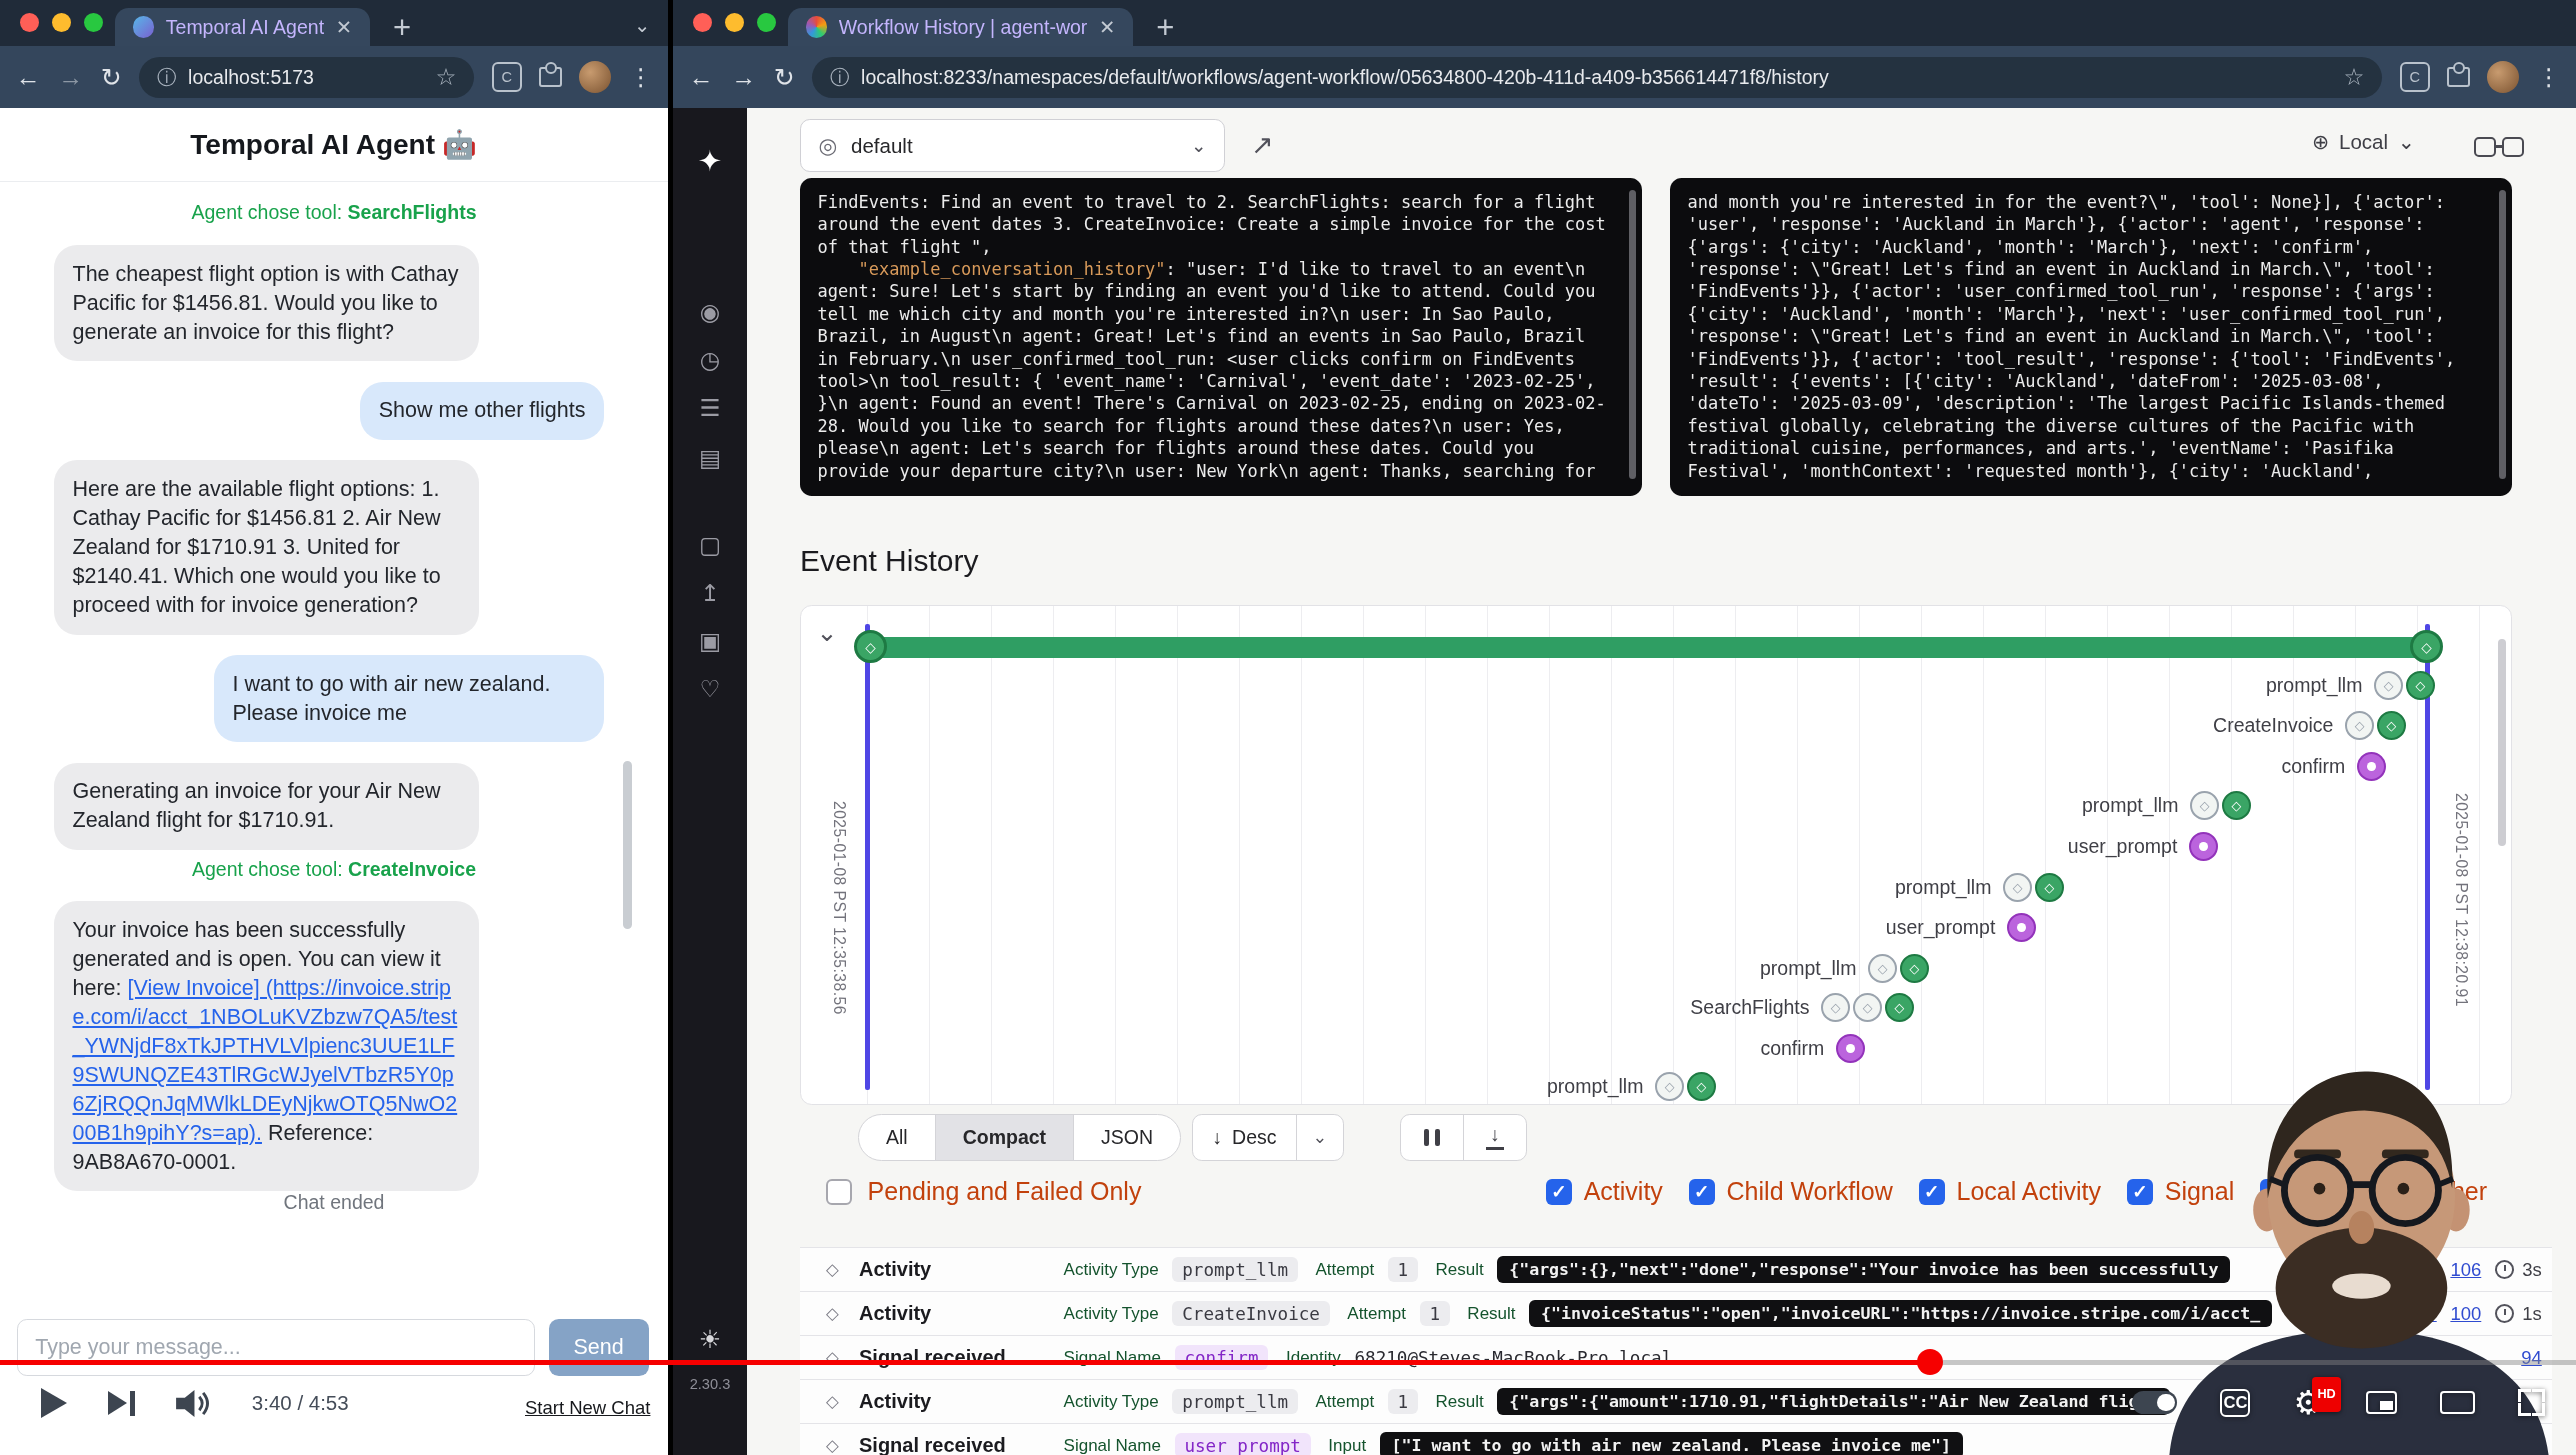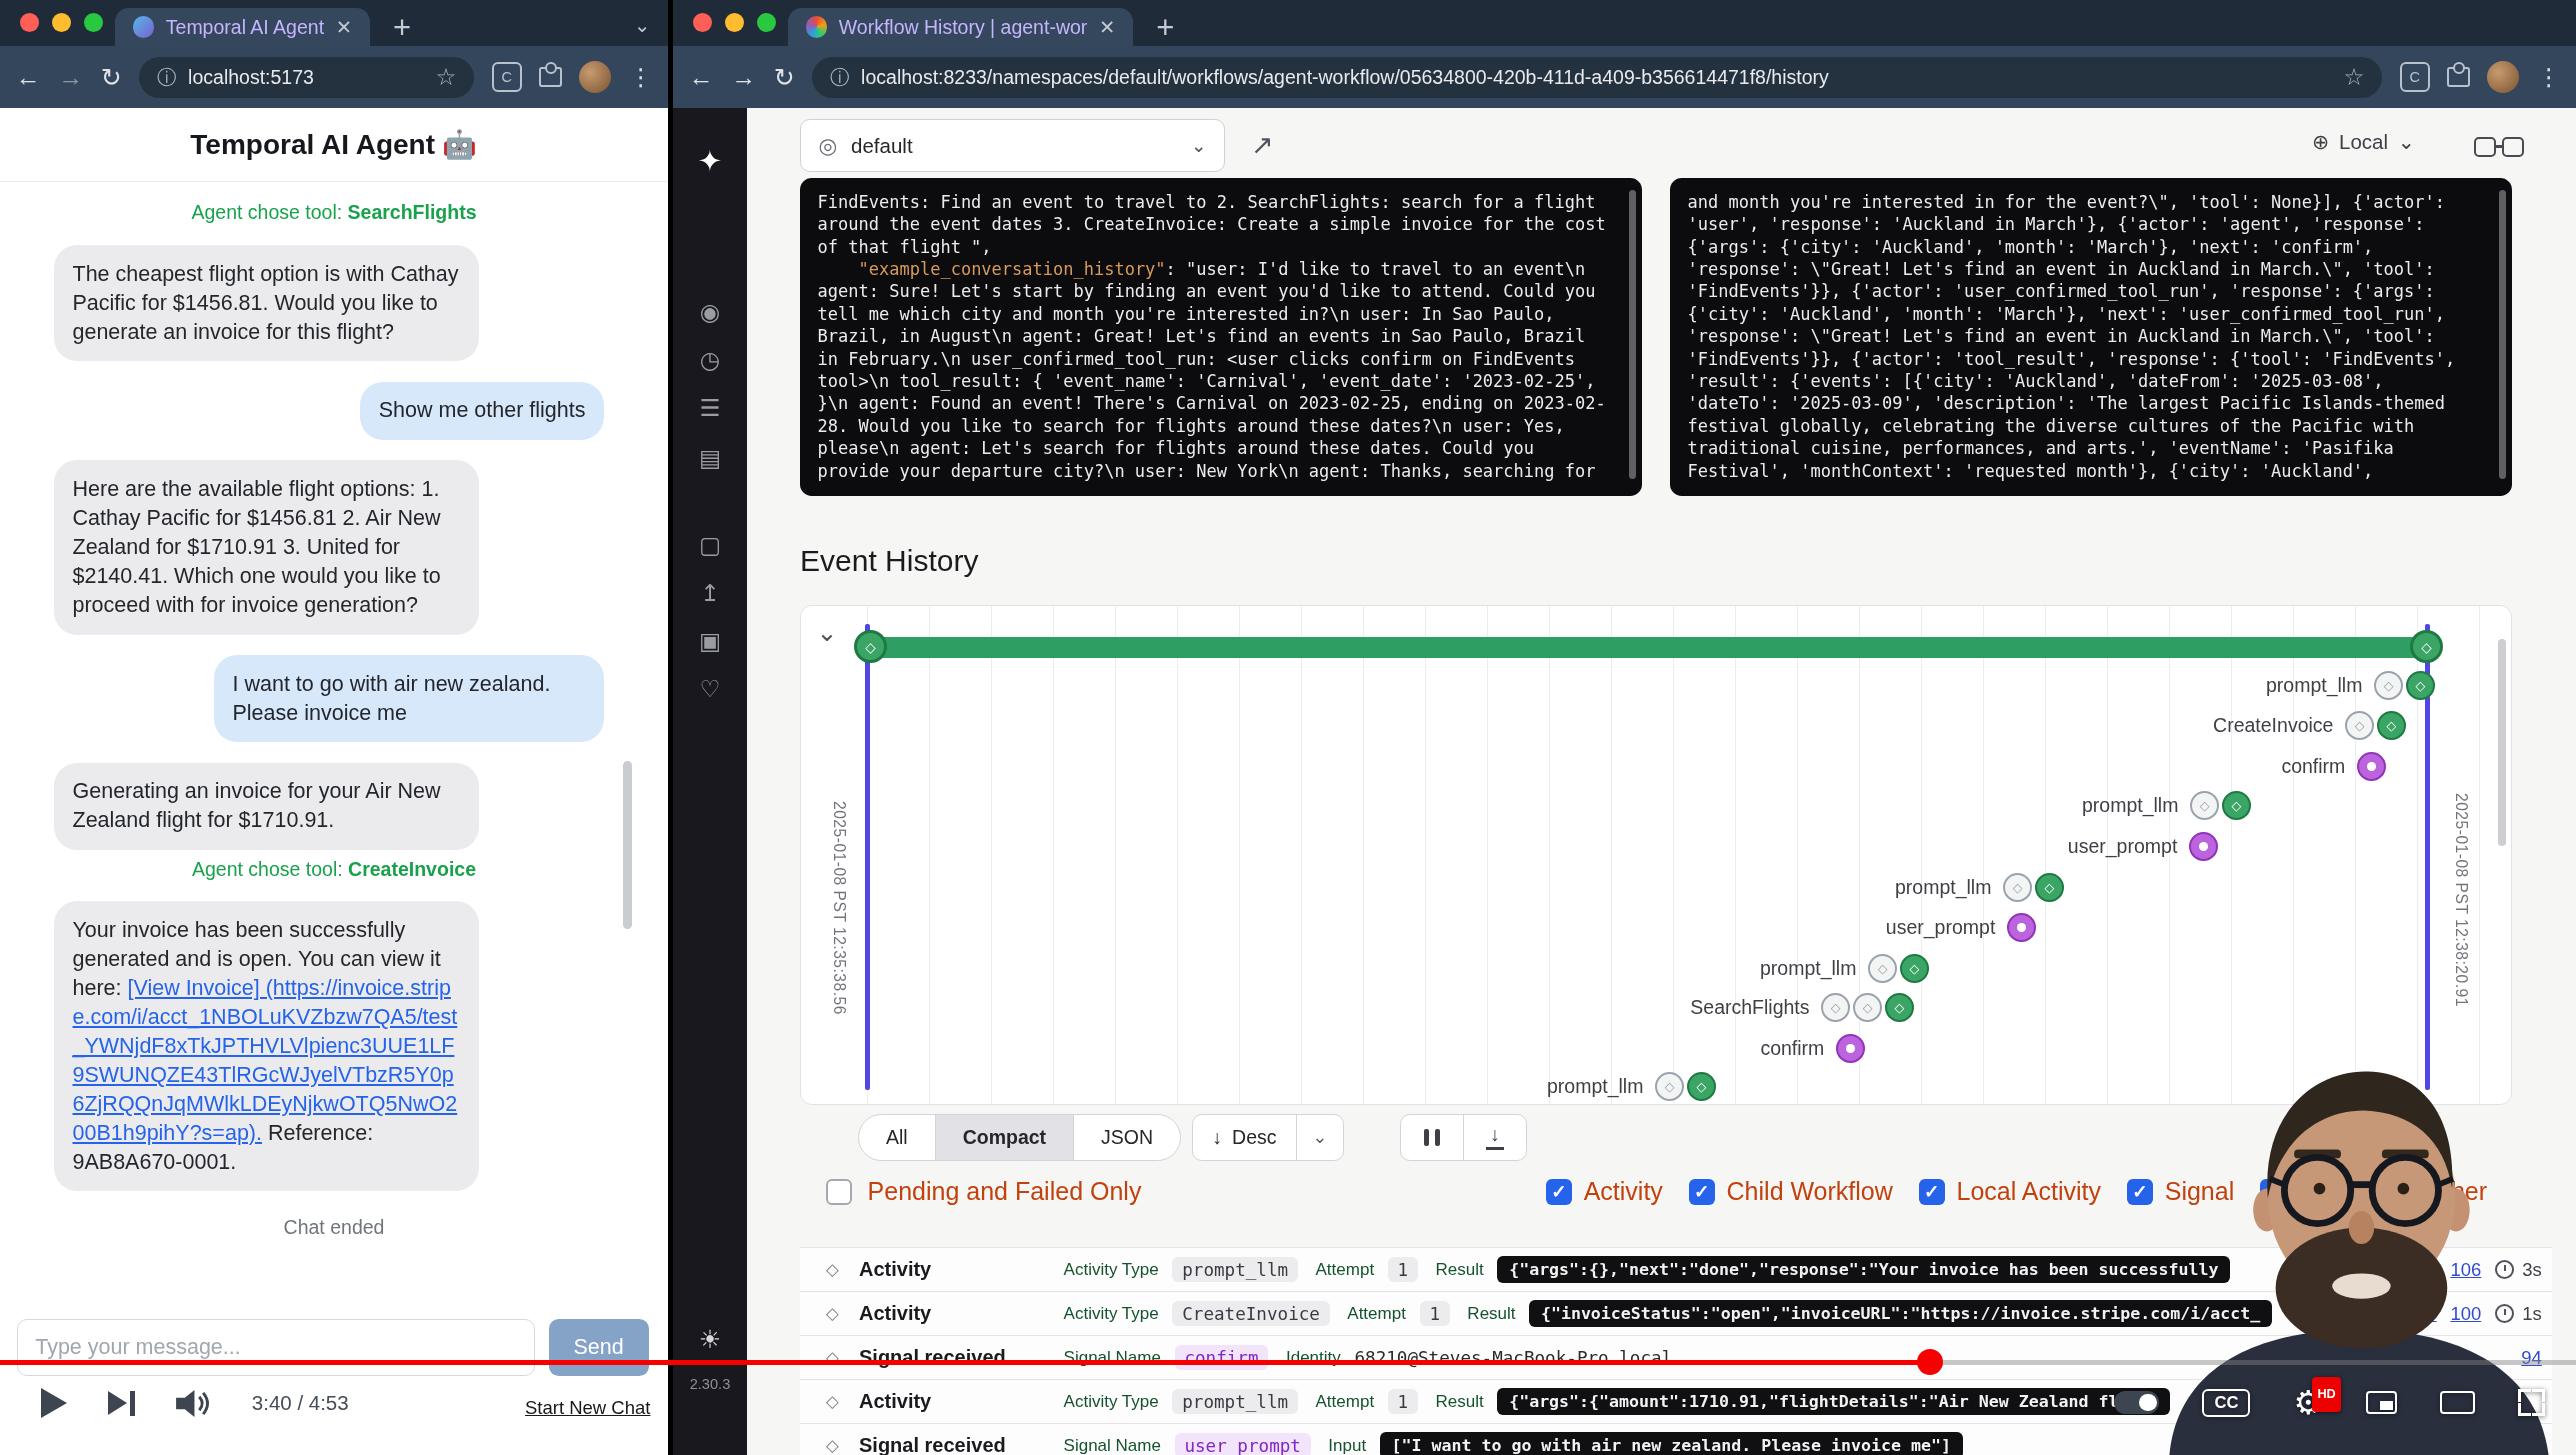--- a/index.html
+++ b/index.html
@@ -43,21 +43,21 @@
               font-size:28px;font-weight:700;color:#15181d;border-bottom:1px solid #ebedf0;background:#fff}
   #chat{position:absolute;top:182px;left:0;right:0;height:1134px;overflow:hidden;padding-top:11.7px;box-sizing:border-box}
   .msg-tool{text-align:center;color:#18a24b;font-size:19.5px;margin:7.8px 39px 0}
   .msg-tool .tool-name{font-weight:700}
   .msg-row{display:flex;padding:0 54px;margin-top:20.5px}
   .msg-row.user{justify-content:flex-end;padding-right:64px}
   .bubble{font-size:21.5px;line-height:29px;color:#23262c;padding:14.6px 18.5px;border-radius:23px}
   .bubble.agent{background:#ebebed;max-width:388px}
   .bubble.user{background:#d8e8fb;max-width:353px}
   .msg-link{color:#2563eb;text-decoration:underline;word-break:break-all}
-  .chat-ended{text-align:center;color:#70757d;font-size:19.5px;margin-top:25px}
+  .chat-ended{text-align:center;color:#70757d;font-size:19.5px;}
   .chat-scroll{position:absolute;right:36px;top:761px;width:8.8px;height:168px;background:#c9cdd2;border-radius:4.9px}
   .input-row{position:absolute;left:16.6px;right:19.5px;top:1319px;height:40px;display:flex;gap:13.7px}
   .chat-input{flex:1;height:57px;border:1.5px solid #d6d9de;border-radius:9.8px;padding:0 17.6px;font-size:21.5px;
               font-family:"Liberation Sans",sans-serif;color:#3a3f46;background:#fff;box-sizing:border-box;outline:none}
   .chat-input::placeholder{color:#a0a7b0}
   .send-btn{width:100px;height:57px;background:#85a3c6;color:#fff;border:none;border-radius:9.8px;font-size:21.5px;font-family:"Liberation Sans",sans-serif}
   .start-new{position:absolute;left:525px;top:1397px;font-size:18.5px;color:#16181c;text-decoration:underline}
 
   
   .rw-content{position:absolute;top:108px;left:74px;right:0;bottom:0;background:#f6f6f4}
@@ -154,21 +154,21 @@
   .yt-left{position:absolute;left:41px;top:1388px;display:flex;align-items:center;gap:41px}
   .play-tri{width:0;height:0;border-left:26px solid #3d4550;border-top:15.6px solid transparent;border-bottom:15.6px solid transparent}
   .next-ic{display:flex;align-items:center;gap:2.9px}
   .next-tri{width:0;height:0;border-left:19.5px solid #3d4550;border-top:12.7px solid transparent;border-bottom:12.7px solid transparent}
   .next-bar{width:4.9px;height:25px;background:#3d4550}
   .yt-time{font-size:20.5px;color:#454d59;white-space:nowrap}
   .yt-right{position:absolute;right:31px;top:1386px;display:flex;align-items:center;gap:43px}
   .wht{filter:drop-shadow(0 1px 2.9px rgba(0,0,0,.55))}
   .ap-toggle{width:45px;height:23.4px;border-radius:12.7px;background:#3d4550;position:relative}
   .ap-toggle::after{content:'';position:absolute;right:2.9px;top:2.9px;width:17.6px;height:17.6px;border-radius:50%;background:#fff}
-  .cc-badge{border:2.9px solid #fff;color:#fff;border-radius:5.9px;font-size:16.6px;font-weight:700;padding:2px 10px}
+  .cc-badge{border:2.9px solid #fff;color:#fff;border-radius:5.9px;font-size:16.6px;font-weight:700;padding:2px 1px}
   .gear{color:#fff;font-size:33px;line-height:33px;position:relative}
   .hd-badge{position:absolute;top:-8.8px;right:-17.6px;background:#e00;color:#fff;font-size:12.7px;font-weight:700;border-radius:3.9px;padding:1px 4.9px}
   .mini-ic{width:31px;height:22.4px;border:2.9px solid #fff;border-radius:3.9px;position:relative;box-sizing:border-box}
   .mini-ic::after{content:'';position:absolute;right:2px;bottom:2px;width:12.7px;height:8.8px;background:#fff}
   .theater-ic{width:35px;height:22.4px;border:2.9px solid #fff;border-radius:3.9px;box-sizing:border-box}
   .fs-ic{width:27px;height:27px;position:relative}
   .fs-ic span{position:absolute;width:9.8px;height:9.8px;border:0 solid #fff}
   .fs-ic .c1{left:0;top:0;border-left-width:3.9px;border-top-width:3.9px}
   .fs-ic .c2{right:0;top:0;border-right-width:3.9px;border-top-width:3.9px}
   .fs-ic .c3{left:0;bottom:0;border-left-width:3.9px;border-bottom-width:3.9px}

